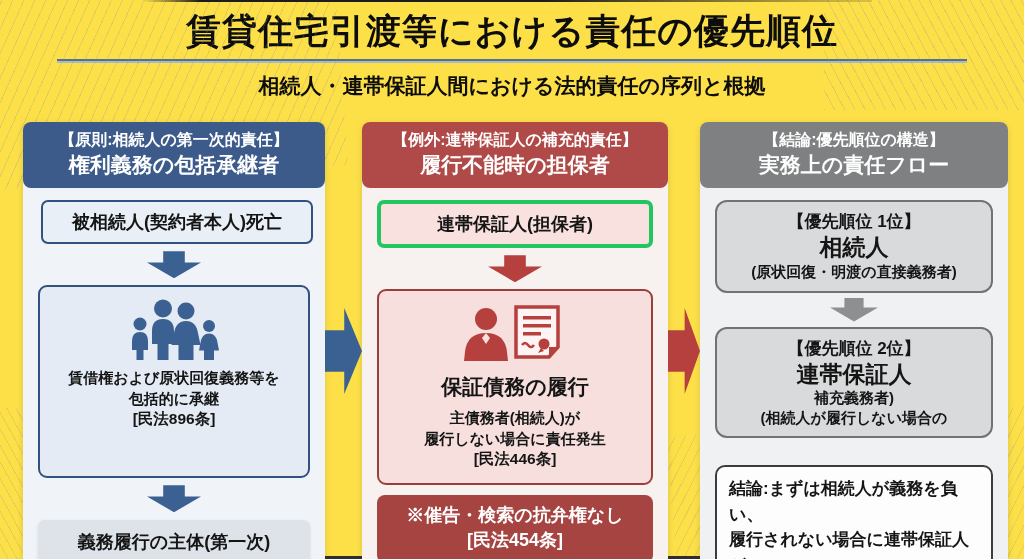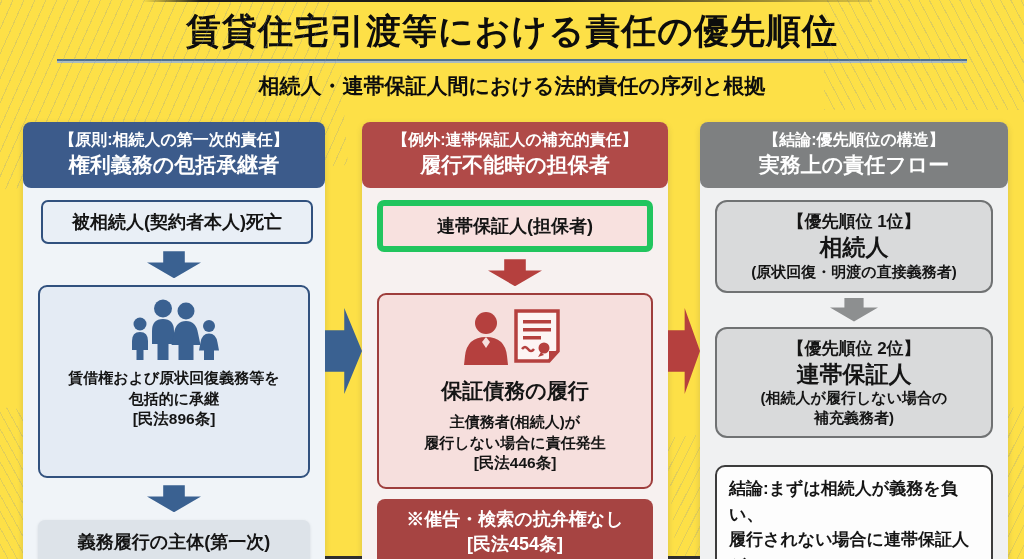--- a/index.html
+++ b/index.html
@@ -46,21 +46,21 @@
   .ph-red  { background:#b04a48; }
   .ph-gray { background:#7e8081; }
   .ph-l1 { font-size:16px; line-height:1.25; }
   .ph-l2 { font-size:21px; line-height:1.25; margin-top:2px; }
 
   .pbody { padding:12px 15px 14px; display:flex; flex-direction:column; align-items:center; }
 
   .box { box-sizing:border-box; width:100%; text-align:center; font-weight:bold; border-radius:7px; }
   .b1 { padding:8px 2px; font-size:18px; }
   .b1-blue { background:#e9eff6; border:2px solid #31517e;margin-left:6px; }
-  .b1-red  { background:#f8e1df; border:6px solid #22c55e; }
+  .b1-red  { background:#f8e1df; border:4px solid #22c55e; }
 
   .down-arrow { width:54px; height:27px; margin:7px 0;
     clip-path:polygon(30% 0,70% 0,70% 42%,100% 42%,50% 100%,0 42%,30% 42%); }
   .da-blue { background:#3a6191; }
   .da-red  { background:#b5403e; }
   .da-gray { background:#8d8f90; width:48px; height:24px; margin:5px 0; }
 
   .main-box { padding:12px 8px 13px; border-radius:9px; min-height:193px; }
   .mb-blue { background:#e4ebf4; border:2px solid #31517e; }
   .mb-red  { background:#f6dfdd; border:2px solid #9e3e3c; }
@@ -196,22 +196,22 @@
         <div class="box rank-box">
           <div class="rank-label">【優先順位 1位】</div>
           <div class="rank-name">相続人</div>
           <div class="rank-note">(原状回復・明渡の直接義務者)</div>
         </div>
         <div class="down-arrow da-gray"></div>
         <div class="box rank-box">
           <div class="rank-label">【優先順位 2位】</div>
           <div class="rank-name">連帯保証人</div>
           <div class="rank-note">
+            <div>補充義務者)</div>
             <div>(相続人が履行しない場合の</div>
-            <div>補充義務者)</div>
           </div>
         </div>
         <div class="conclusion-box">
           <div>結論:まずは相続人が義務を負い、</div>
           <div>履行されない場合に連帯保証人が</div>
 
         </div>
       </div>
     </section>
 

